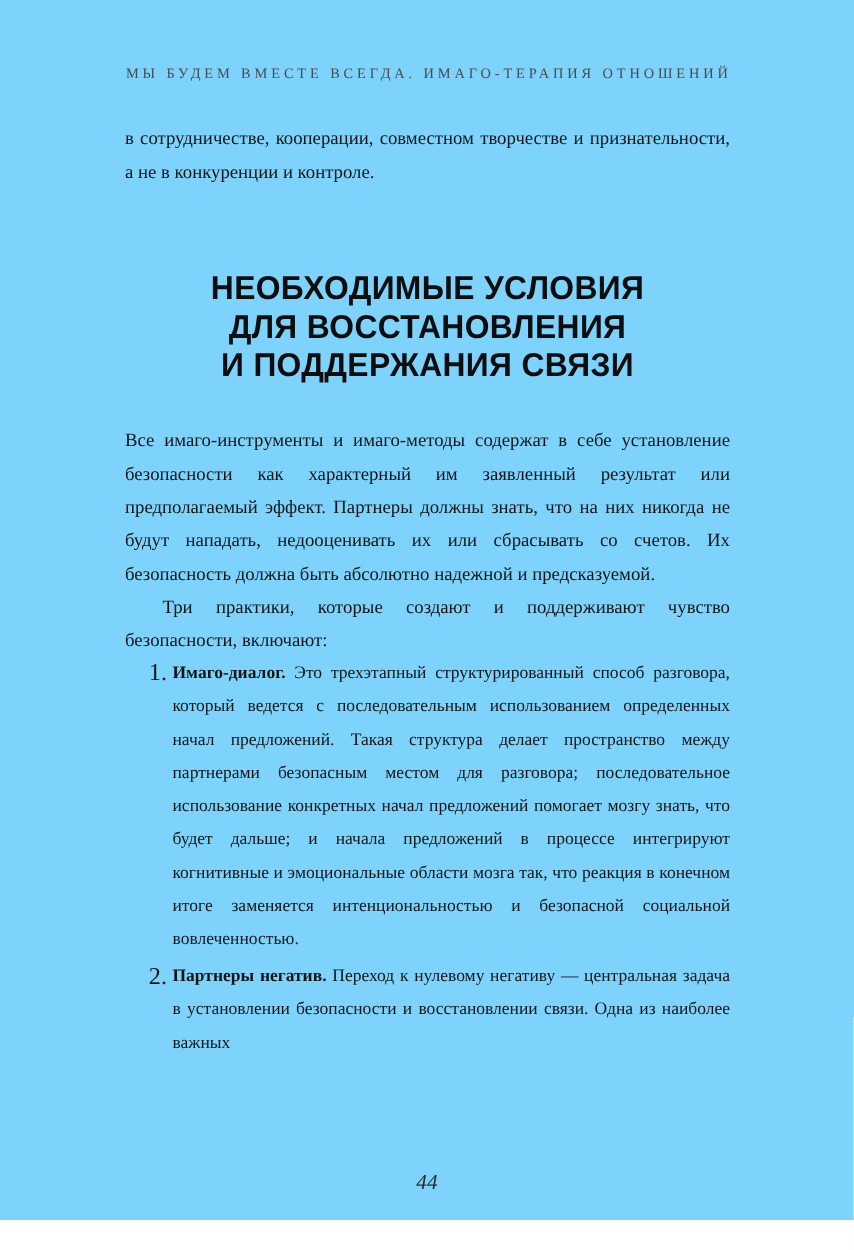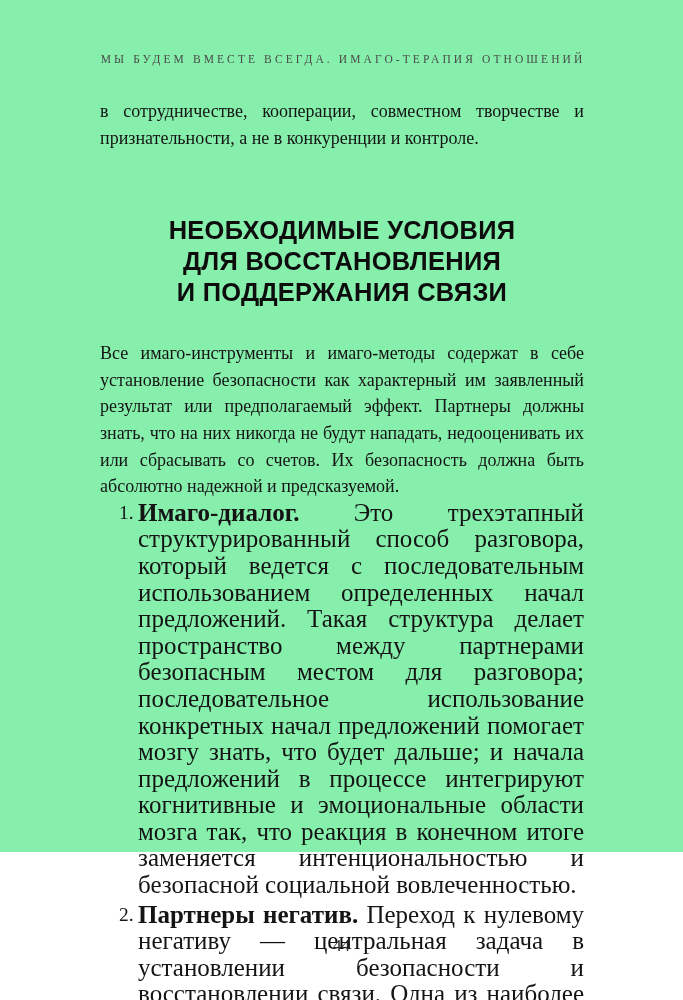--- a/index.html
+++ b/index.html
@@ -16,22 +16,22 @@
     font-family: "Liberation Serif", "DejaVu Serif", serif;
     color: #1a1a1a;
     -webkit-font-smoothing: antialiased;
   }
 
   .page {
     position: absolute;
     left: 0;
     top: 0;
     width: 683px;
-    height: 852px;
-    background: #86efac;
+    height: 976px;
+    background: #7dd3fc;
   }
 
   
   .running-head {
     position: absolute;
     left: 0;
     top: 53px;
     width: 683px;
     text-align: center;
     font-family: "Liberation Serif", "DejaVu Serif", serif;
@@ -46,21 +46,21 @@
   
   .column {
     position: absolute;
     left: 100px;
     top: 98px;
     width: 484px;
   }
 
   p.body-text {
     margin: 0;
-    font-size: 18px;
+    font-size: 15px;
     line-height: 26.6px;
     text-align: justify;
     text-justify: inter-word;
     hyphens: manual;
     color: #141414;
   }
 
   p.body-text.lead {
     text-indent: 0;
   }
@@ -96,21 +96,21 @@
   ol.numbered {
     margin: 0;
     padding: 0;
     list-style: none;
     counter-reset: practice;
   }
   ol.numbered > li {
     position: relative;
     counter-increment: practice;
     padding-left: 38px;
-    font-size: 25px;
+    font-size: 14px;
     line-height: 26.6px;
     text-align: justify;
     color: #141414;
   }
   ol.numbered > li + li {
     margin-top: 3px;
   }
   ol.numbered > li::before {
     content: counter(practice) ".";
     position: absolute;
@@ -126,20 +126,21 @@
     font-weight: bold;
   }
 
   
   .folio {
     position: absolute;
     left: 0;
     top: 936px;
     width: 683px;
     text-align: center;
+    font-style: italic;
     font-size: 17px;
     color: #2b2b2b;
   }
 </style>
 </head>
 <body>
 
 <div class="page">
 
   <div class="running-head">Мы будем вместе всегда. Имаго-терапия отношений</div>
@@ -151,20 +152,21 @@
     <div class="heading-wrap">
       <h2 class="section-heading">
         <span class="hl">Необходимые условия</span>
         <span class="hl">для восстановления</span>
         <span class="hl">и поддержания связи</span>
       </h2>
     </div>
 
     <p class="body-text lead">Все имаго-инструменты и имаго-методы содержат в себе установление безопасности как характерный им заявленный результат или предполагаемый эффект. Партнеры должны знать, что на них никогда не будут нападать, недооценивать их или сбрасывать со счетов. Их безопасность должна быть абсолютно надежной и предсказуемой.</p>
 
+    <p class="body-text indented">Три практики, которые создают и поддерживают чувство безопасности, включают:</p>
 
     <ol class="numbered">
       <li>
         <span class="lead-in">Имаго-диалог.</span><span> Это трехэтапный структурированный способ разговора, который ведется с последовательным использованием определенных начал предложений. Такая структура делает пространство между партнерами безопасным местом для разговора; последовательное использование конкретных начал предложений помогает мозгу знать, что будет дальше; и начала предложений в процессе интегрируют когнитивные и эмоциональные области мозга так, что реакция в конечном итоге заменяется интенциональностью и безопасной социальной вовлеченностью.</span>
       </li>
       <li>
         <span class="lead-in">Партнеры негатив.</span><span> Переход к нулевому негативу — центральная задача в установлении безопасности и восстановлении связи. Одна из наиболее важных</span>
       </li>
     </ol>
 

